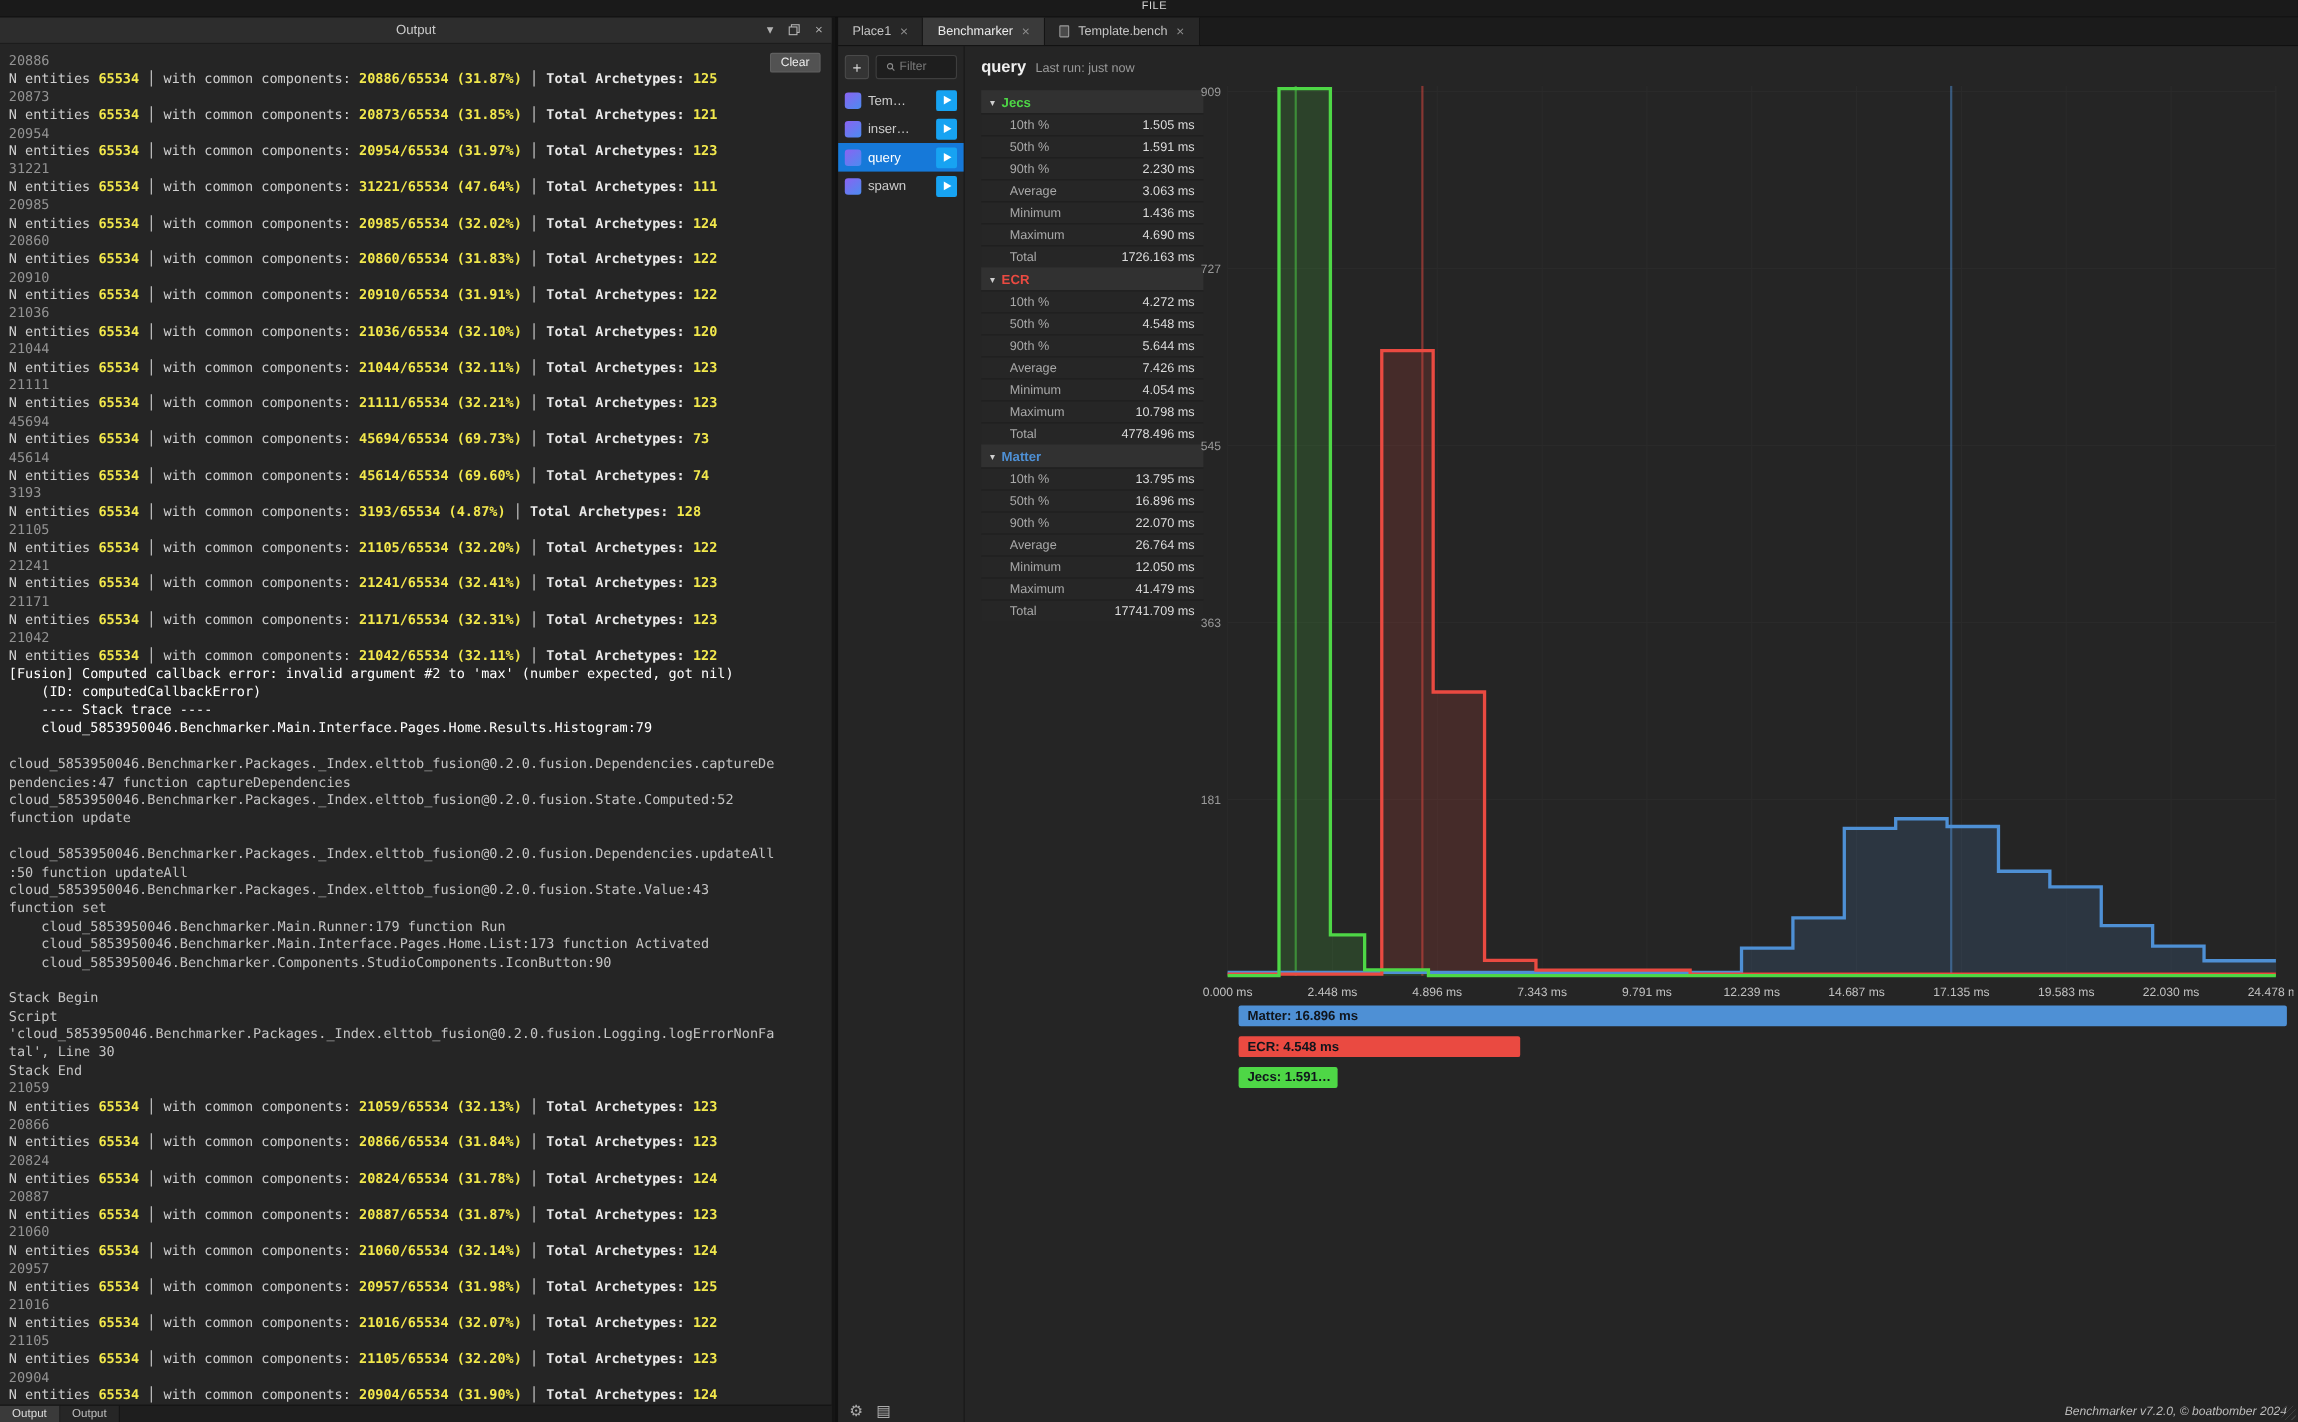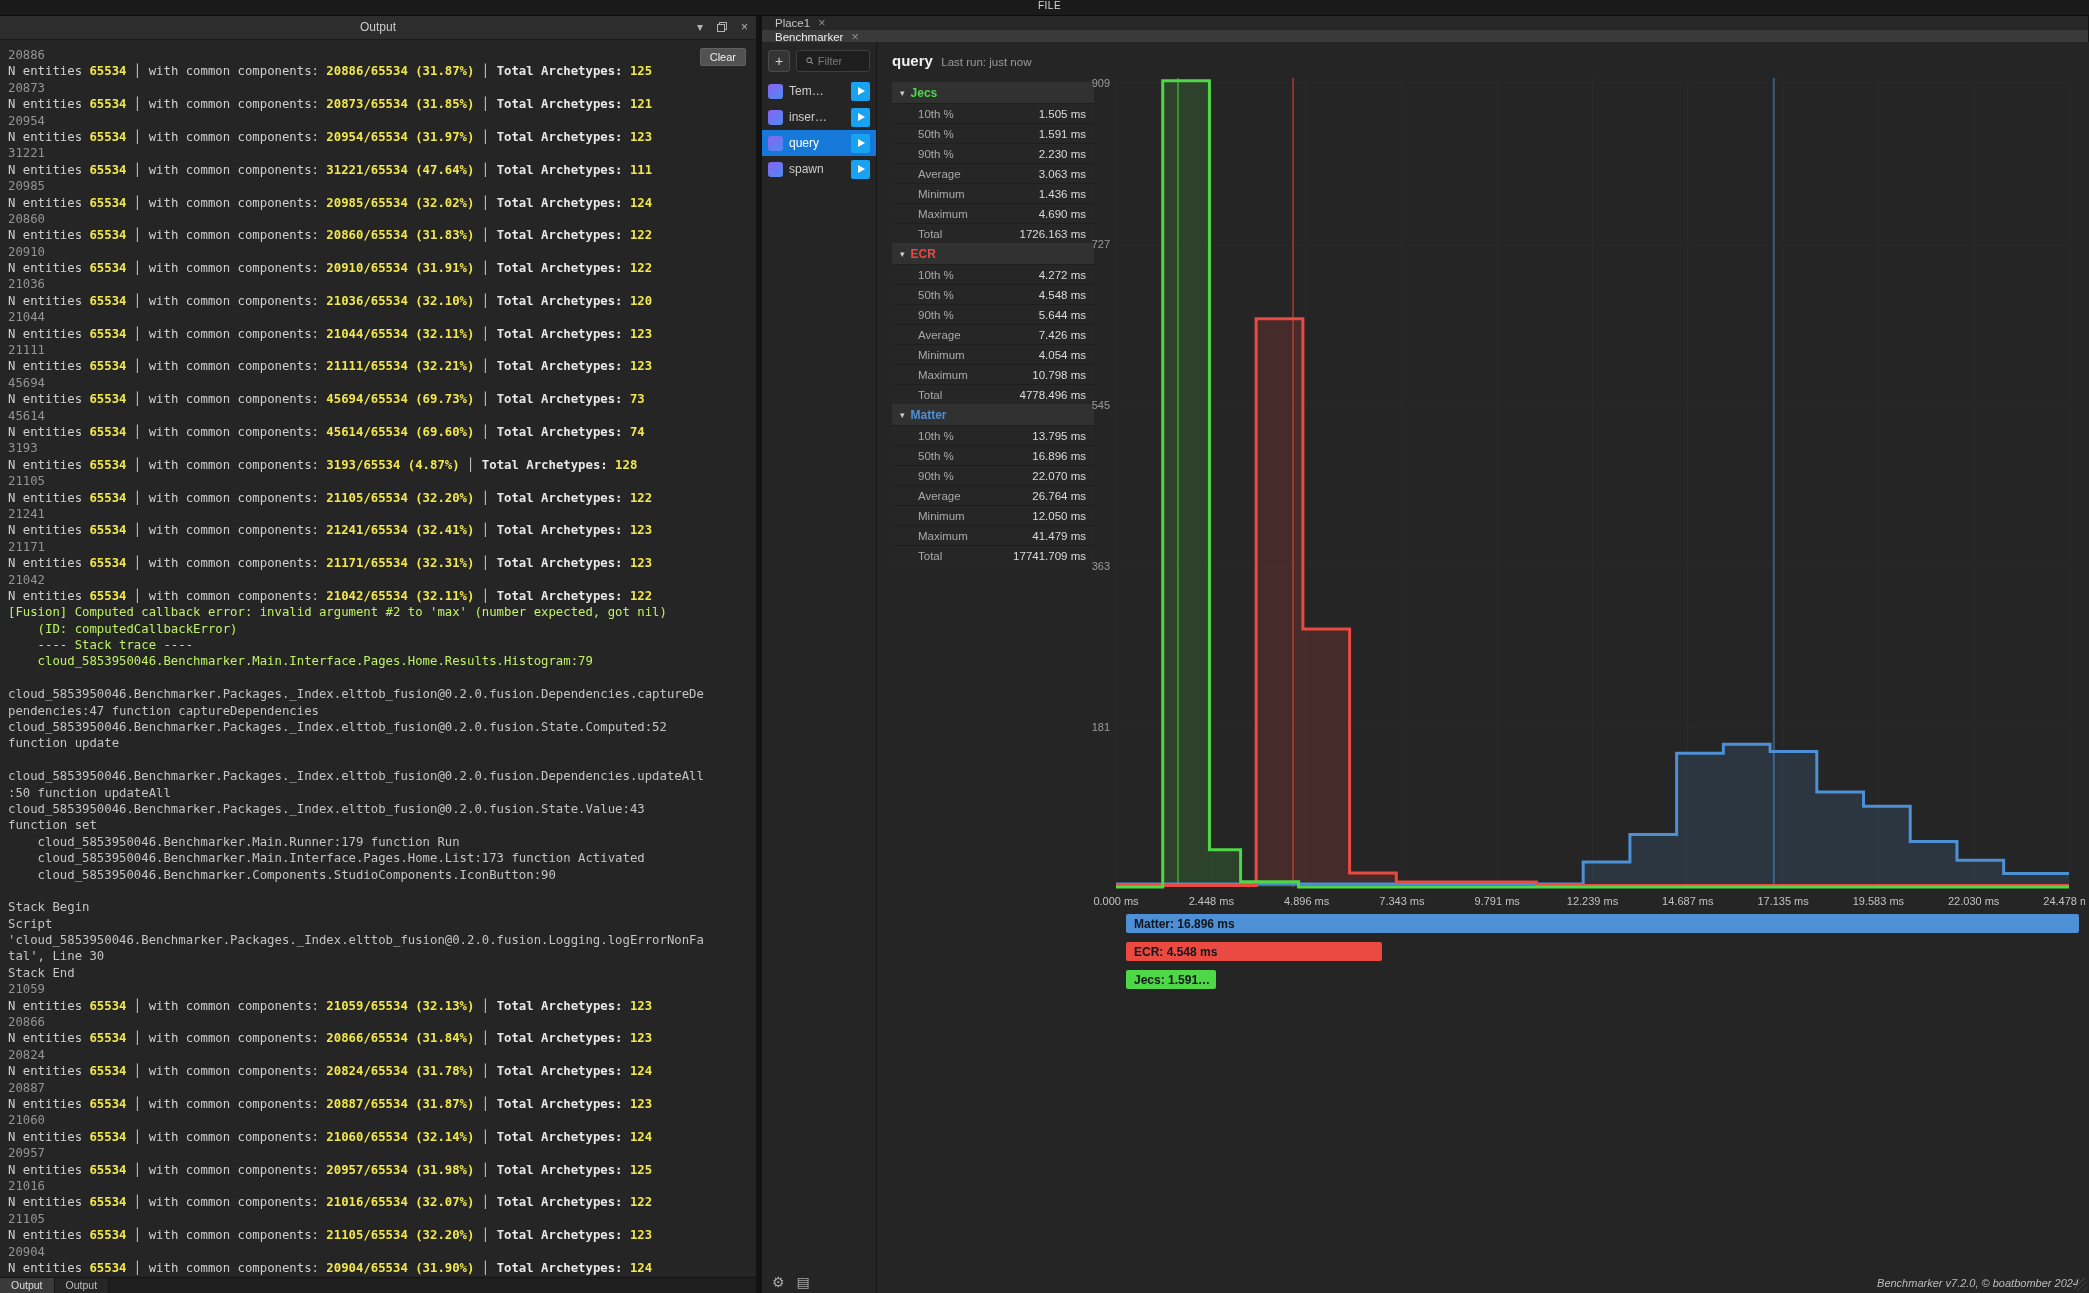--- a/index.html
+++ b/index.html
@@ -19,31 +19,31 @@
 
   
   .output-panel { position:absolute; left:0; top:16px; width:759px; bottom:0; background:#252525; border-right:3px solid #141414; }
   .output-titlebar { position:absolute; left:0; top:0; right:0; height:24px; background:#2d2d2d; border-bottom:1px solid #1c1c1c; }
   .ot-title { position:absolute; left:0; right:0; top:4px; text-align:center; font-size:12px; color:#cccccc; }
   .ot-icons { position:absolute; right:8px; top:4px; display:flex; gap:13px; align-items:center; color:#b3b3b3; font-size:12px; line-height:14px; }
   .console { position:absolute; left:0; top:25px; right:0; bottom:16px; overflow:hidden;
              padding:6px 0 0 8px; font-family:"DejaVu Sans Mono", monospace; font-size:12.3px; }
   .cline { white-space:pre; height:16.4px; line-height:16.4px; }
   .cw { color:#cfcfcf; } .cy { color:#f2e84c; font-weight:bold; } .cb { color:#e8e8e8; font-weight:bold; }
-  .cd { color:#949494; } .ce { color:#bef264; } .cs { color:#c4c4c4; }
+  .cd { color:#949494; } .ce { color:#ffffff; } .cs { color:#c4c4c4; }
   .clear-btn { position:absolute; right:10px; top:32px; background:#525252; color:#ededed; border:1px solid #606060;
                border-radius:2px; font-size:11px; padding:2px 9px; font-family:"Liberation Sans",sans-serif; }
   .output-bottomtabs { position:absolute; left:0; bottom:0; right:0; height:16px; background:#1e1e1e; border-top:1px solid #141414;
                        display:flex; font-size:10.5px; color:#bdbdbd; }
   .obtab { padding:1px 11px 0 11px; background:#262626; border-right:1px solid #151515; }
   .obtab.active { background:#3a3a3a; color:#dcdcdc; }
 
   
   .plugin { position:absolute; left:762px; top:16px; width:1327px; bottom:0; background:#252525; }
-  .tabstrip { position:absolute; left:0; top:0; right:0; height:26px; background:#1b1b1b; border-bottom:1px solid #101010; display:flex;flex-direction:column; }
+  .tabstrip { position:absolute; left:0; top:0; right:0; height:26px; background:#1b1b1b; border-bottom:1px solid #101010; display:flex; }
   .tab { display:flex; align-items:center; gap:8px; padding:0 13px; background:#272727; border-right:1px solid #141414;
          color:#c4c4c4; font-size:11.5px; }
   .tab.active { background:#3a3a3a; color:#ececec; }
   .tab-close { color:#8f8f8f; font-size:12.5px; }
   .tdoc { width:9px; height:11px; border:1px solid #9a9a9a; border-radius:1px; background:#4a4a4a; }
 
   .plugin-body { position:absolute; left:0; top:26px; right:0; bottom:0; background:#252525; }
   .side { position:absolute; left:0; top:0; bottom:0; width:115px; border-right:1px solid #171717; }
   .side-toolbar { display:flex; gap:6px; padding:8px 6px 6px 6px; align-items:center; }
   .add-btn { width:22px; height:22px; background:#343434; border:1px solid #4a4a4a; border-radius:3px; color:#d5d5d5;

